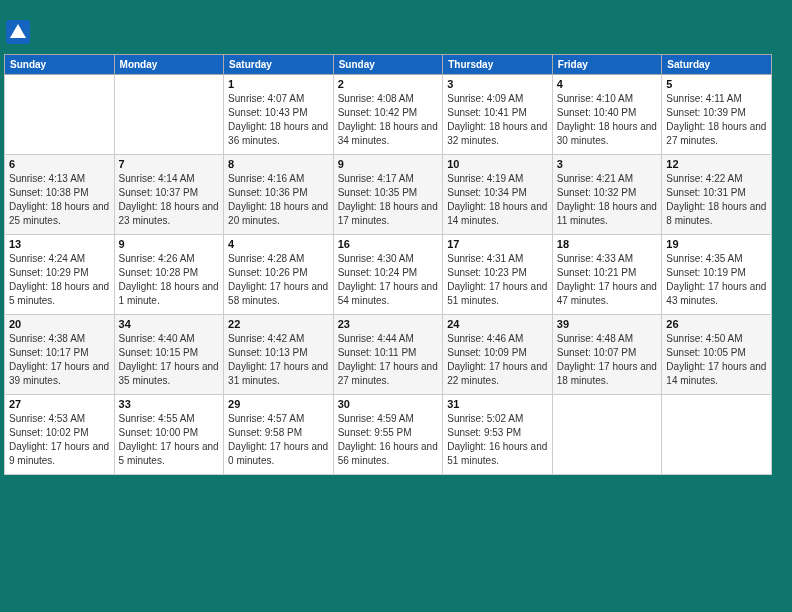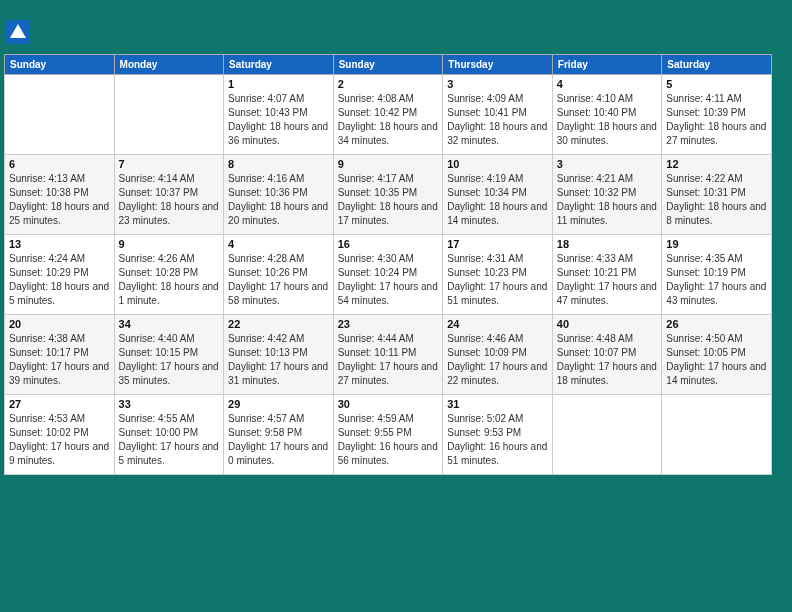--- a/index.html
+++ b/index.html
@@ -299,21 +299,21 @@
 and 27 minutes.</div>
           </td>
           <td>
             <div class="day-number">24</div>
             <div class="day-info">Sunrise: 4:46 AM
 Sunset: 10:09 PM
 Daylight: 17 hours
 and 22 minutes.</div>
           </td>
           <td>
-            <div class="day-number">40</div>
+            <div class="day-number">39</div>
             <div class="day-info">Sunrise: 4:48 AM
 Sunset: 10:07 PM
 Daylight: 17 hours
 and 18 minutes.</div>
           </td>
           <td>
             <div class="day-number">26</div>
             <div class="day-info">Sunrise: 4:50 AM
 Sunset: 10:05 PM
 Daylight: 17 hours

